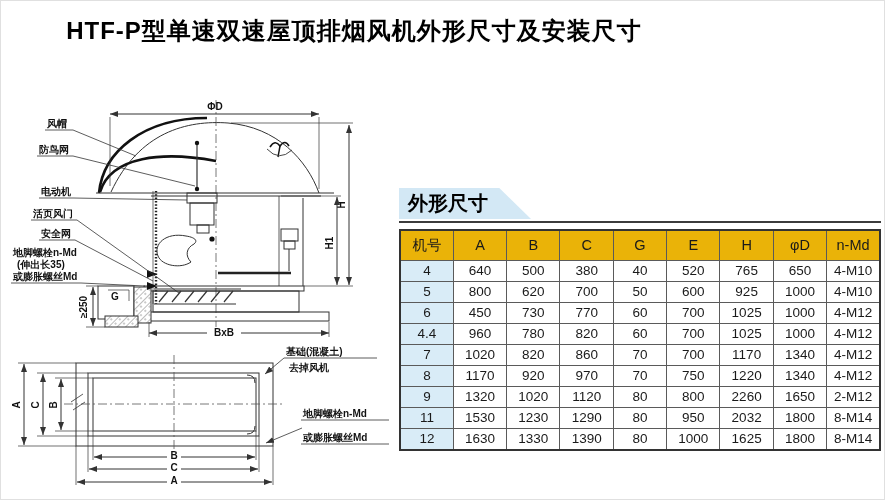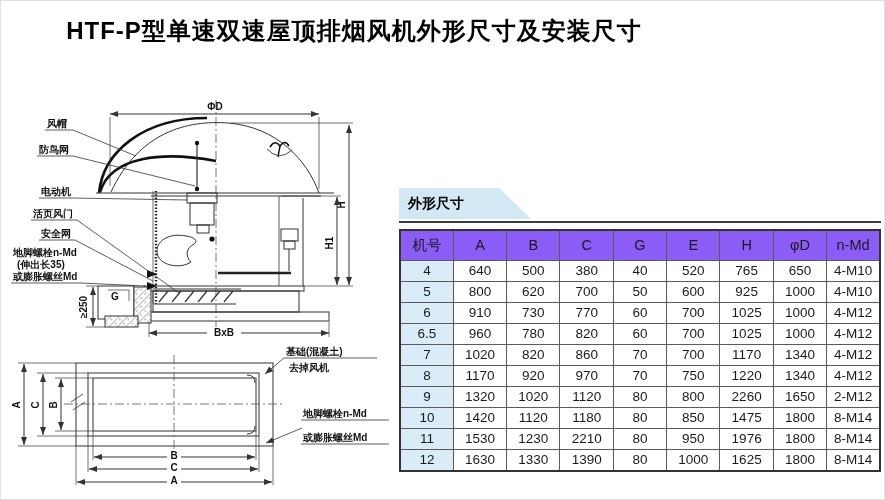--- a/index.html
+++ b/index.html
@@ -8,29 +8,29 @@
         border:1px solid #e0e0e0;box-sizing:border-box;}
   .page-title{position:absolute;top:14px;left:0;width:706px;text-align:center;
         font-size:24px;font-weight:bold;color:#000;letter-spacing:1px;margin:0;}
   svg text{font-family:"Liberation Sans","DejaVu Sans",sans-serif;fill:#111;}
   .lbl{font-size:10px;font-weight:600;}
   .dim{font-size:10px;font-weight:600;}
 
   .table-panel{position:absolute;left:398px;top:187px;width:484px;}
   .caption-tab{position:absolute;left:0;top:0;width:132px;height:31px;
         background:#d3e8f5;clip-path:polygon(0 0,76% 0,100% 100%,0 100%);
-        font-size:14px;font-weight:bold;line-height:31px;padding-left:9px;
+        font-size:20px;font-weight:bold;line-height:31px;padding-left:9px;
         box-sizing:border-box;color:#000;}
   .caption-rule{position:absolute;left:0;top:33px;width:482px;height:2px;background:#3c3c3c;}
   table.dims{position:absolute;left:0;top:41px;width:482px;border-collapse:collapse;
         table-layout:fixed;border:2px solid #333;}
   table.dims th,table.dims td{border:1px solid #5a5a5a;text-align:center;
         font-size:13.5px;color:#1a1a1a;padding:0;height:20px;line-height:20px;
         overflow:hidden;white-space:nowrap;}
-  table.dims th{background:#8b5cf6;font-size:14.5px;font-weight:500;height:29px;line-height:29px;}
+  table.dims th{background:#eab308;font-size:14.5px;font-weight:500;height:29px;line-height:29px;}
   table.dims td.col-model{background:#d9ecf7;}
 </style>
 </head>
 <body>
 
 <div class="page">
 
   <h1 class="page-title">HTF-P型单速双速屋顶排烟风机外形尺寸及安装尺寸</h1>
 
   <svg style="position:absolute;left:0;top:85px;" width="398" height="412" viewBox="0 0 398 412">
@@ -287,31 +287,31 @@
             <td>620</td>
             <td>700</td>
             <td>50</td>
             <td>600</td>
             <td>925</td>
             <td>1000</td>
             <td>4-M10</td>
           </tr>
           <tr>
             <td class="col-model">6</td>
-            <td>910</td>
+            <td>450</td>
             <td>730</td>
             <td>770</td>
             <td>60</td>
             <td>700</td>
             <td>1025</td>
             <td>1000</td>
             <td>4-M12</td>
           </tr>
           <tr>
-            <td class="col-model">6.5</td>
+            <td class="col-model">4.4</td>
             <td>960</td>
             <td>780</td>
             <td>820</td>
             <td>60</td>
             <td>700</td>
             <td>1025</td>
             <td>1000</td>
             <td>4-M12</td>
           </tr>
           <tr>
@@ -341,38 +341,27 @@
             <td>1320</td>
             <td>1020</td>
             <td>1120</td>
             <td>80</td>
             <td>800</td>
             <td>2260</td>
             <td>1650</td>
             <td>2-M12</td>
           </tr>
           <tr>
-            <td class="col-model">10</td>
-            <td>1420</td>
-            <td>1120</td>
-            <td>1180</td>
-            <td>80</td>
-            <td>850</td>
-            <td>1475</td>
-            <td>1800</td>
-            <td>8-M14</td>
-          </tr>
-          <tr>
             <td class="col-model">11</td>
             <td>1530</td>
             <td>1230</td>
-            <td>2210</td>
+            <td>1290</td>
             <td>80</td>
             <td>950</td>
-            <td>1976</td>
+            <td>2032</td>
             <td>1800</td>
             <td>8-M14</td>
           </tr>
           <tr>
             <td class="col-model">12</td>
             <td>1630</td>
             <td>1330</td>
             <td>1390</td>
             <td>80</td>
             <td>1000</td>

